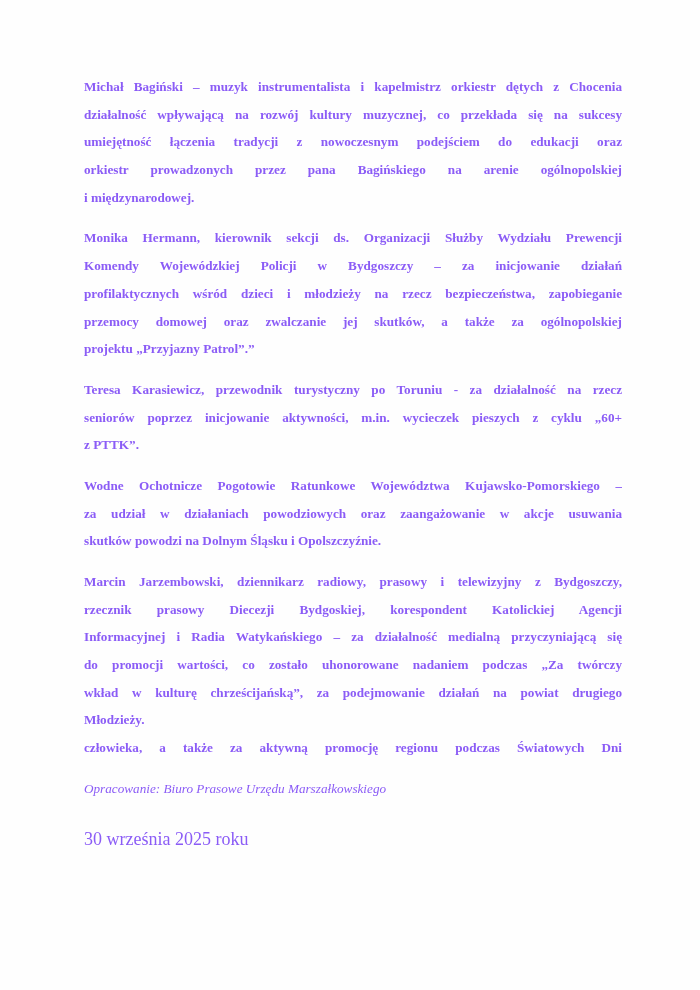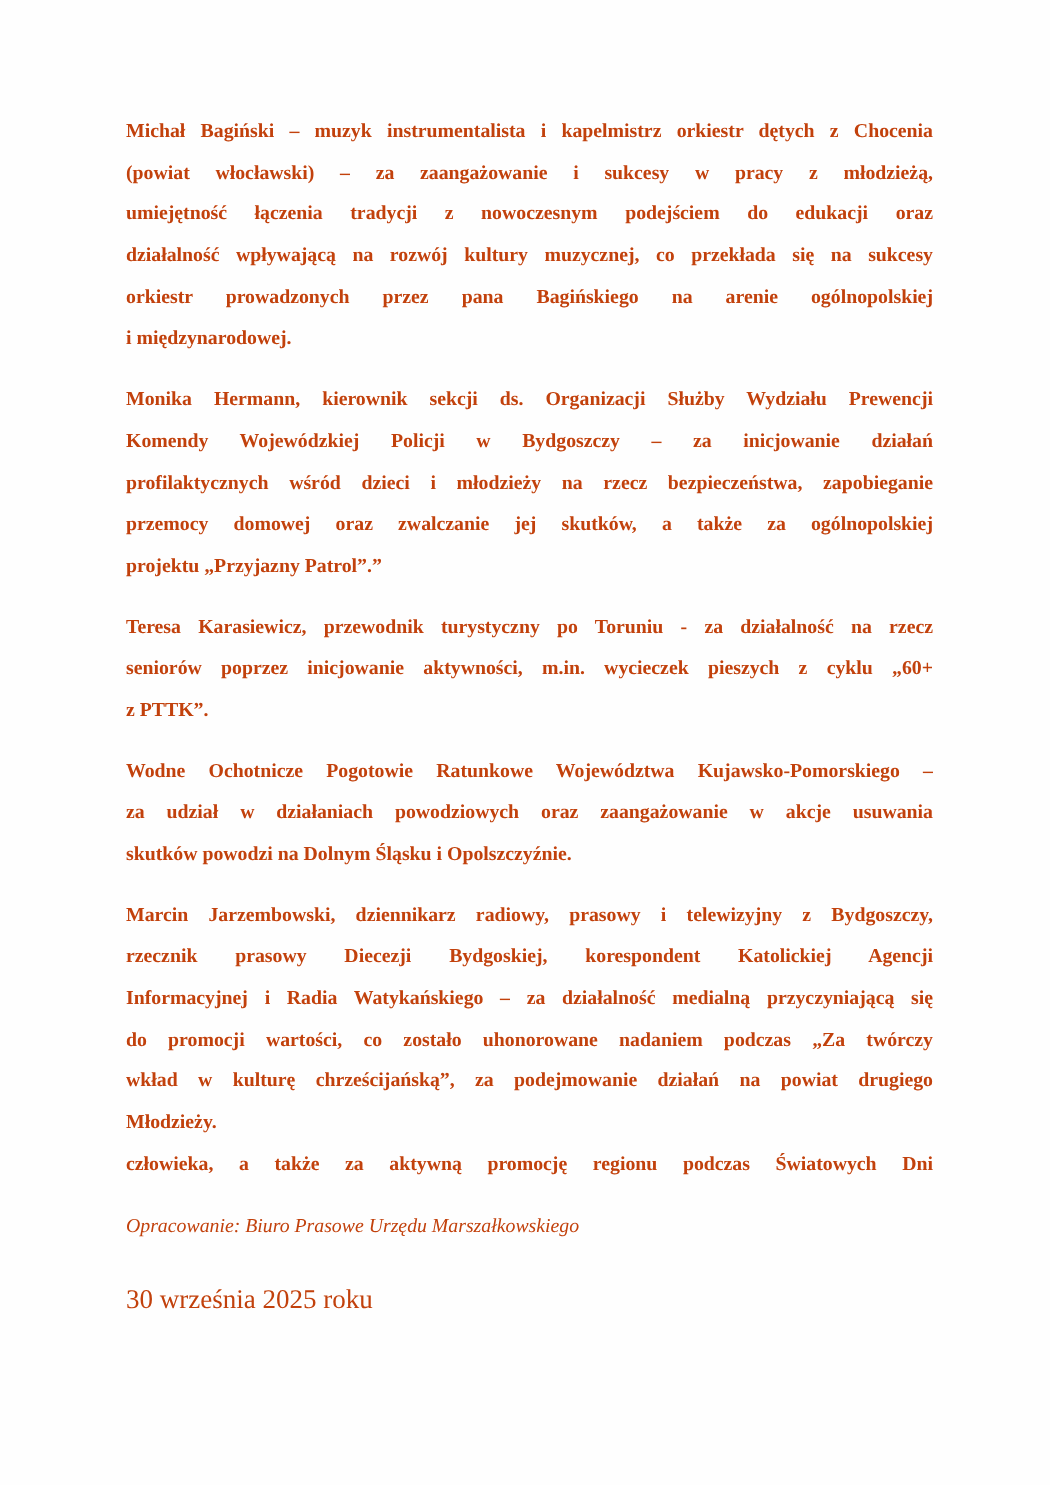--- a/index.html
+++ b/index.html
@@ -6,21 +6,21 @@
     margin: 0;
     padding: 0;
     background: #ffffff;
   }
   .page {
     position: relative;
     width: 700px;
     height: 990px;
     background: #fefefe;
     font-family: "Liberation Serif", serif;
-    color: #c2410c;
+    color: #8b5cf6;
     overflow: hidden;
   }
   .content {
     position: absolute;
     left: 84px;
     top: 73px;
     width: 538px;
   }
   .para {
     margin: 0 0 13px 0;
@@ -54,23 +54,22 @@
   }
 </style>
 </head>
 <body>
 
 <div class="page">
   <div class="content">
     <div id="paragraphs">
         <div class="para">
           <div class="line">Michał Bagiński – muzyk instrumentalista i kapelmistrz orkiestr dętych z Chocenia</div>
-          <div class="line">(powiat włocławski) – za zaangażowanie i sukcesy w pracy z młodzieżą,</div>
+          <div class="line">działalność wpływającą na rozwój kultury muzycznej, co przekłada się na sukcesy</div>
           <div class="line">umiejętność łączenia tradycji z nowoczesnym podejściem do edukacji oraz</div>
-          <div class="line">działalność wpływającą na rozwój kultury muzycznej, co przekłada się na sukcesy</div>
           <div class="line">orkiestr prowadzonych przez pana Bagińskiego na arenie ogólnopolskiej</div>
           <div class="line last">i międzynarodowej.</div>
         </div>
         <div class="para">
           <div class="line">Monika Hermann, kierownik sekcji ds. Organizacji Służby Wydziału Prewencji</div>
           <div class="line">Komendy Wojewódzkiej Policji w Bydgoszczy – za inicjowanie działań</div>
           <div class="line">profilaktycznych wśród dzieci i młodzieży na rzecz bezpieczeństwa, zapobieganie</div>
           <div class="line">przemocy domowej oraz zwalczanie jej skutków, a także za ogólnopolskiej</div>
           <div class="line last">projektu „Przyjazny Patrol”.”</div>
         </div>

